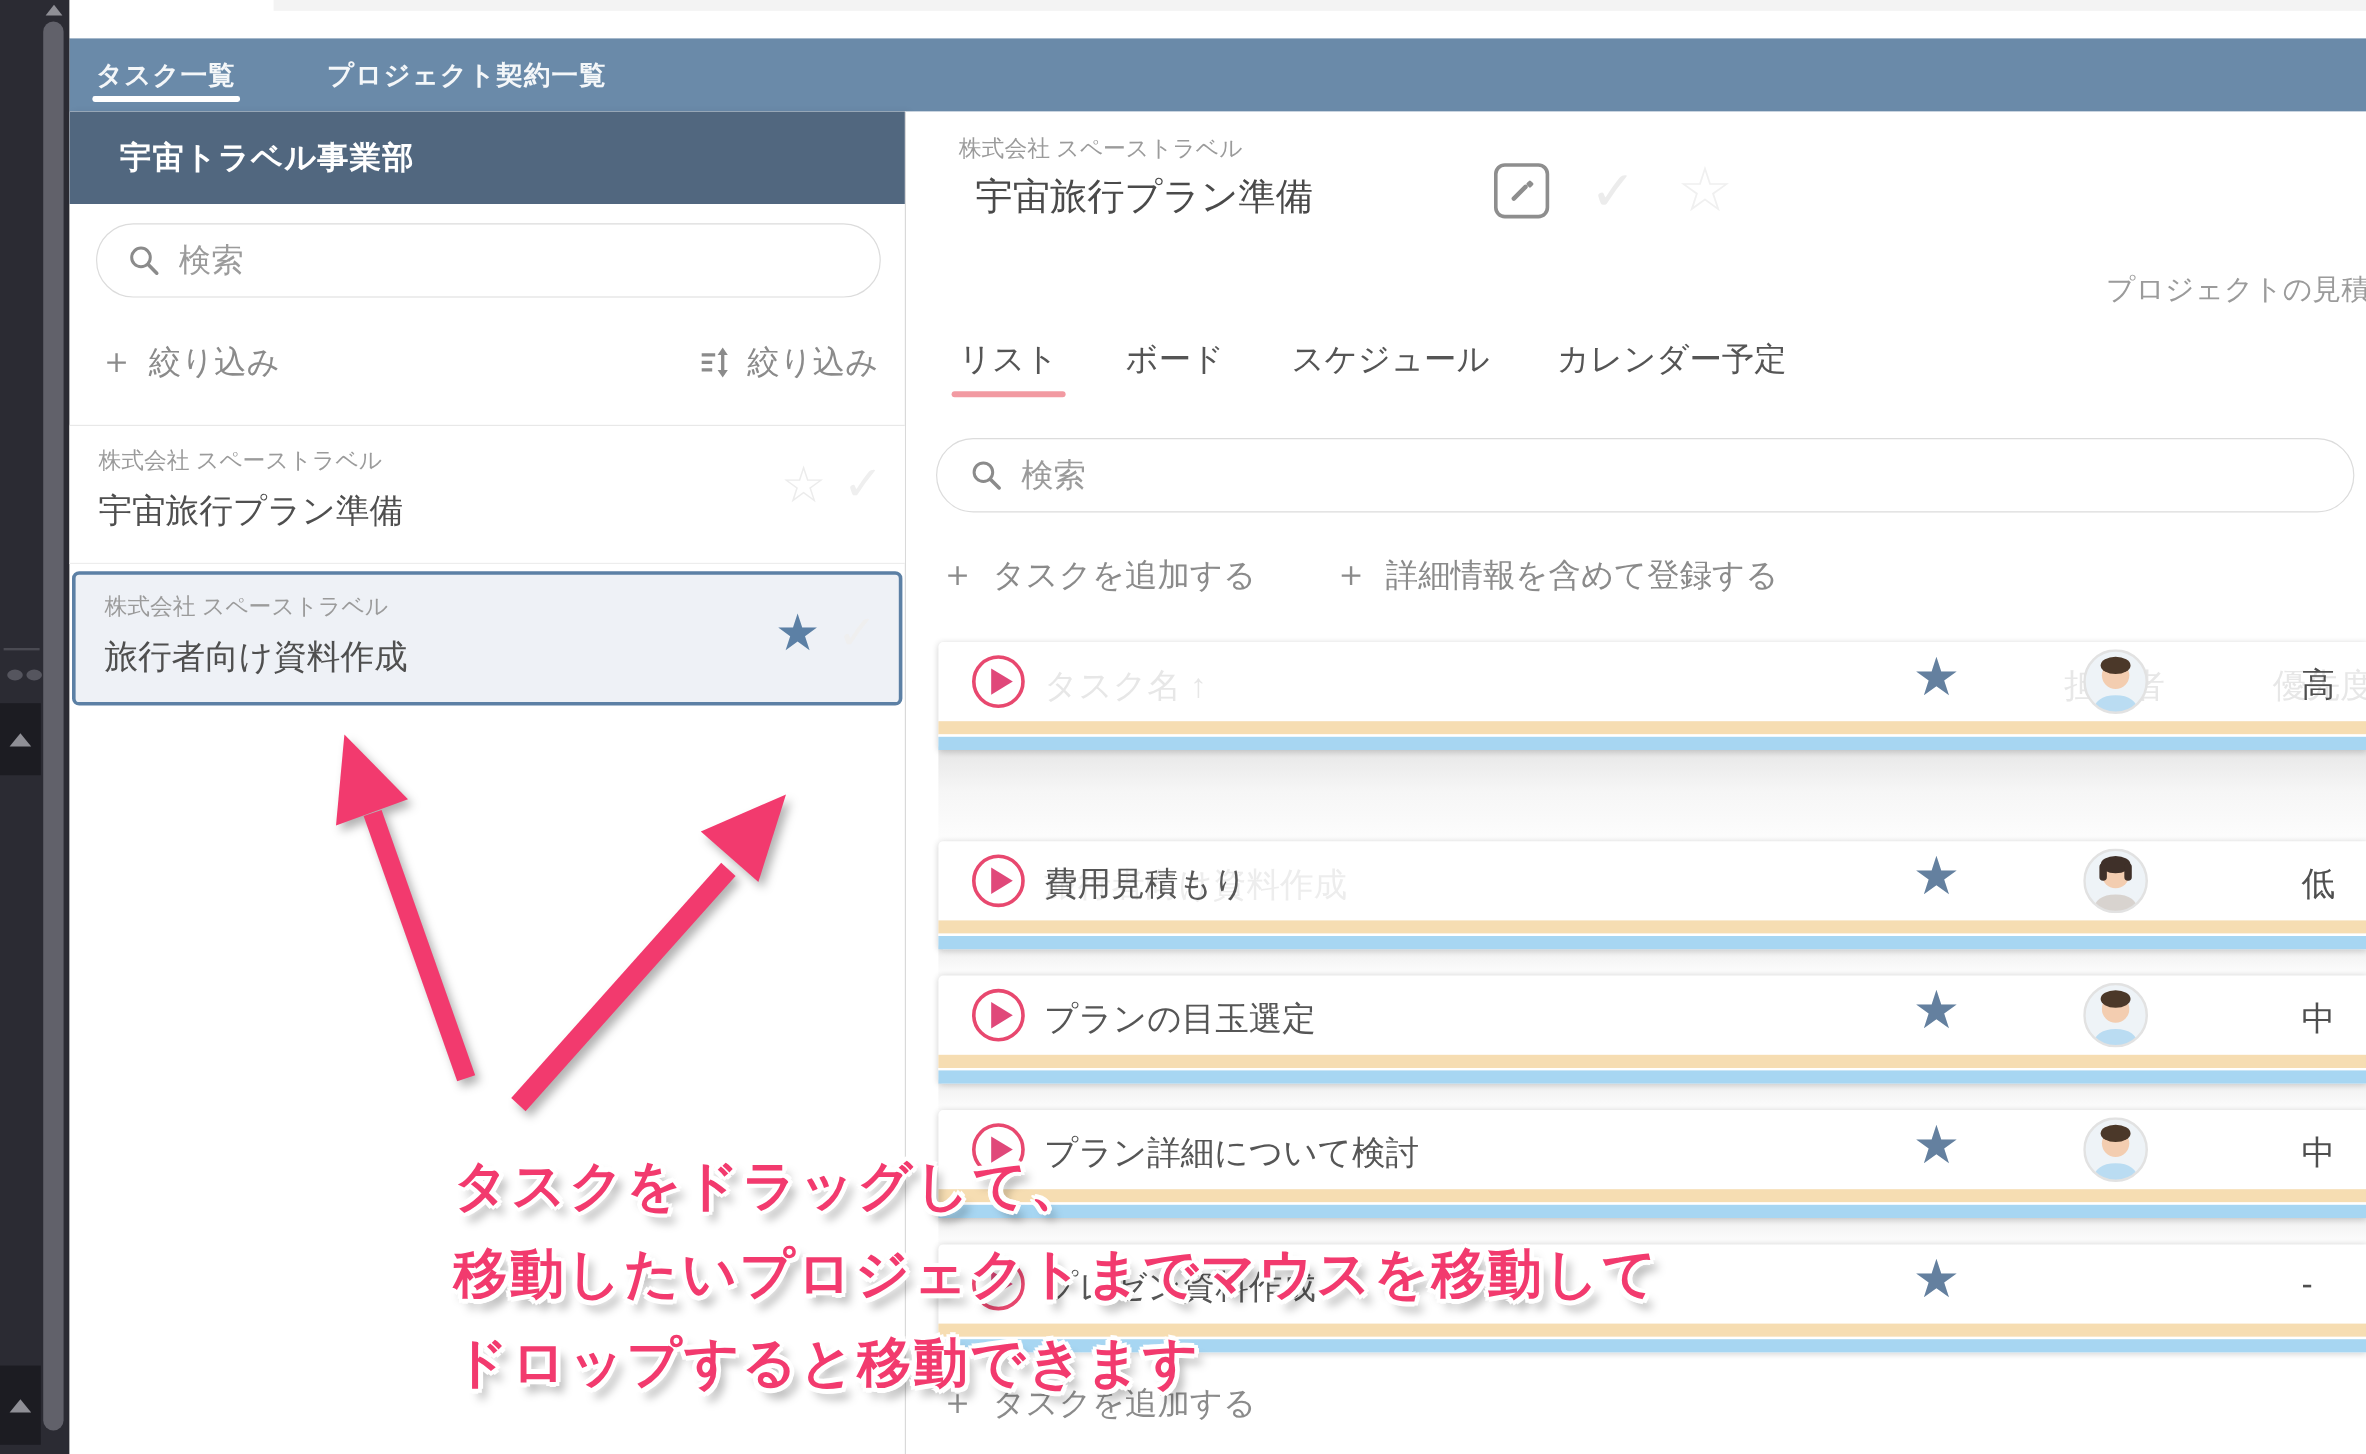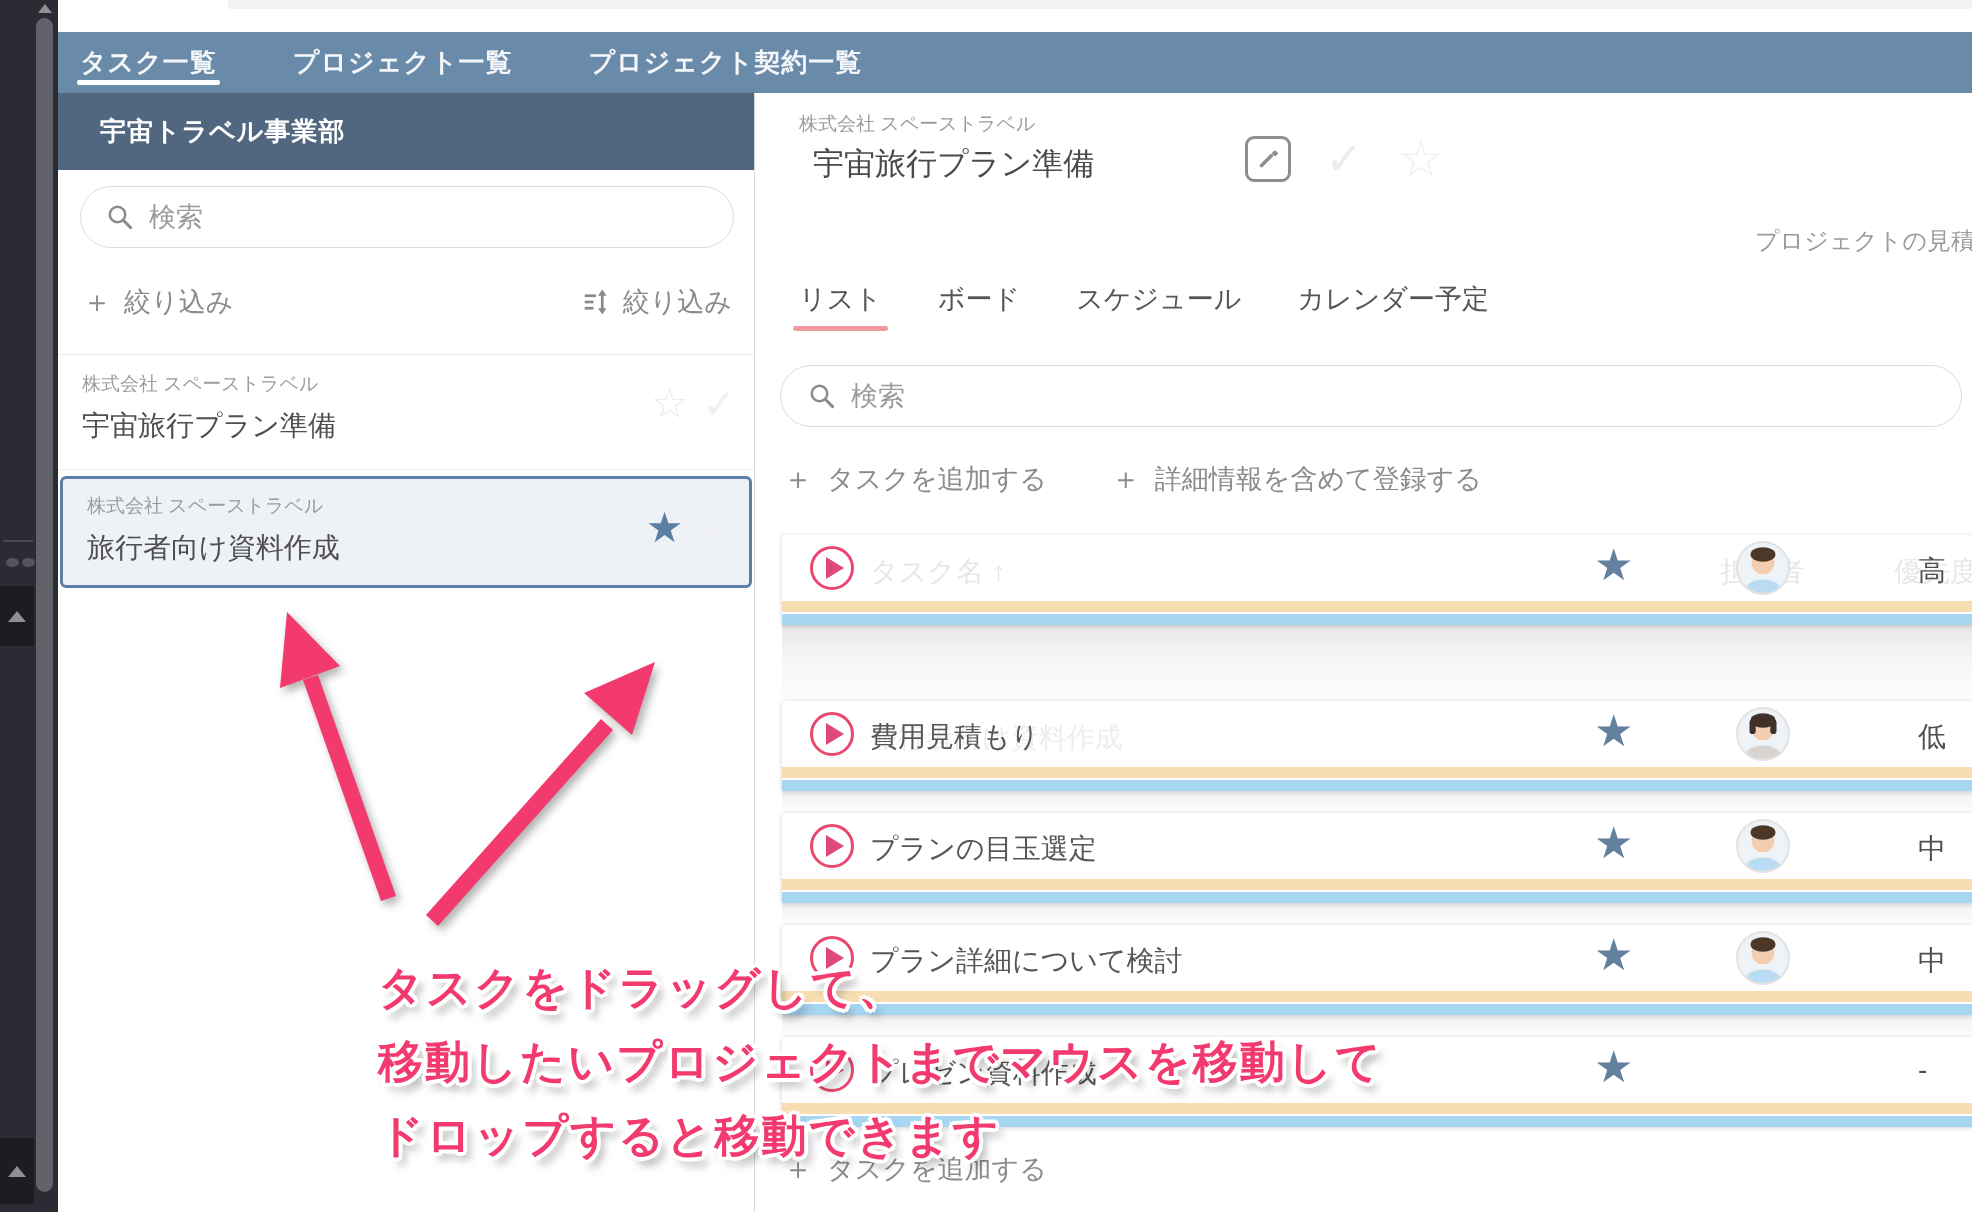--- a/index.html
+++ b/index.html
@@ -14,21 +14,21 @@
   .rail-divider{position:absolute;left:3px;top:540px;width:30px;height:2px;background:#4a4a52;}
   .rail-dot{position:absolute;top:558px;width:13px;height:9px;border-radius:50%;background:#55555e;}
   .rail-btn{position:absolute;left:0;width:34px;background:#1c1c22;display:flex;align-items:center;justify-content:center;}
   .rail-btn .tri{width:0;height:0;border-left:9px solid transparent;border-right:9px solid transparent;border-bottom:11px solid #8f8f96;}
 
   
   .top-strip{position:absolute;left:58px;top:0;width:1914px;height:32px;background:#ffffff;}
   .top-strip-gray{position:absolute;left:170px;top:0;width:1802px;height:9px;background:#f3f3f3;}
   .main-nav{position:absolute;left:58px;top:32px;width:1914px;height:61px;background:#6a8aa9;
             display:flex;align-items:center;padding-left:22px;box-sizing:border-box;gap:76px;}
-  .nav-tab{position:relative;font-size:26px;font-weight:bold;color:rgba(255,255,255,.93);
+  .nav-tab{position:relative;font-size:22px;font-weight:bold;color:rgba(255,255,255,.93);
            letter-spacing:1px;line-height:61px;height:61px;cursor:pointer;}
   .nav-tab.active::after{content:"";position:absolute;left:-3px;right:-3px;bottom:8px;height:5px;background:#ffffff;border-radius:2px;}
 
   
   .sidebar{position:absolute;left:58px;top:93px;width:697px;height:1119px;background:#ffffff;box-sizing:border-box;
            border-right:1px solid #d9d9d9;box-shadow:3px 0 6px rgba(0,0,0,.07);}
   .sidebar-header{height:77px;background:#51677f;display:flex;align-items:center;padding-left:42px;}
   .sidebar-header span{color:#ffffff;font-size:26px;font-weight:bold;letter-spacing:1px;}
   .search-pill{margin:16px 20px 0 22px;height:62px;border:1px solid #dcdcdc;border-radius:31px;
                display:flex;align-items:center;padding:0 24px;box-sizing:border-box;gap:14px;background:#fff;}
@@ -117,21 +117,20 @@
         <div class="tri"></div>
       </div>
   </div>
 
   <div class="top-strip">
     <div class="top-strip-gray"></div>
   </div>
 
   <div class="main-nav" id="nav-tabs">
       <div class="nav-tab active"><span>タスク一覧</span></div>
-      <div class="nav-tab"><span>プロジェクト一覧</span></div>
       <div class="nav-tab"><span>プロジェクト契約一覧</span></div>
     </div>
 
   <div class="sidebar">
     <div class="sidebar-header">
       <span>宇宙トラベル事業部</span>
     </div>
     <div class="search-pill">
       <svg class="mag" width="30" height="30" viewBox="0 0 24 24">
         <circle cx="10" cy="10" r="6.2" fill="none" stroke="#8b8b8b" stroke-width="2"></circle>

